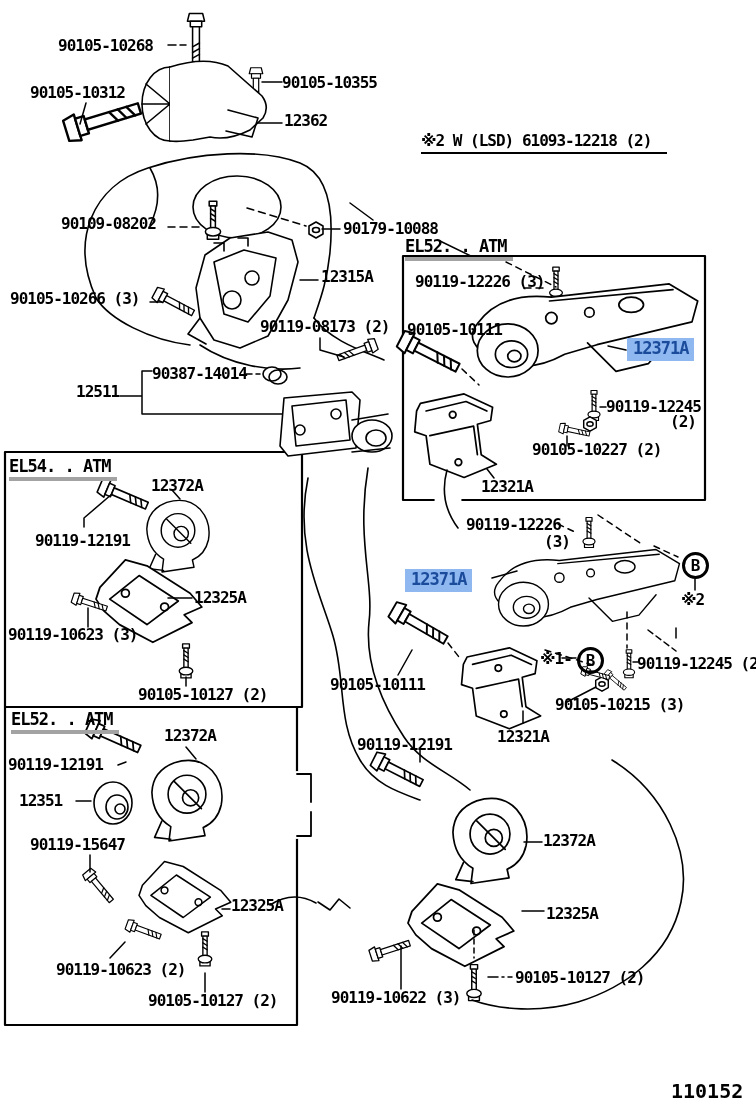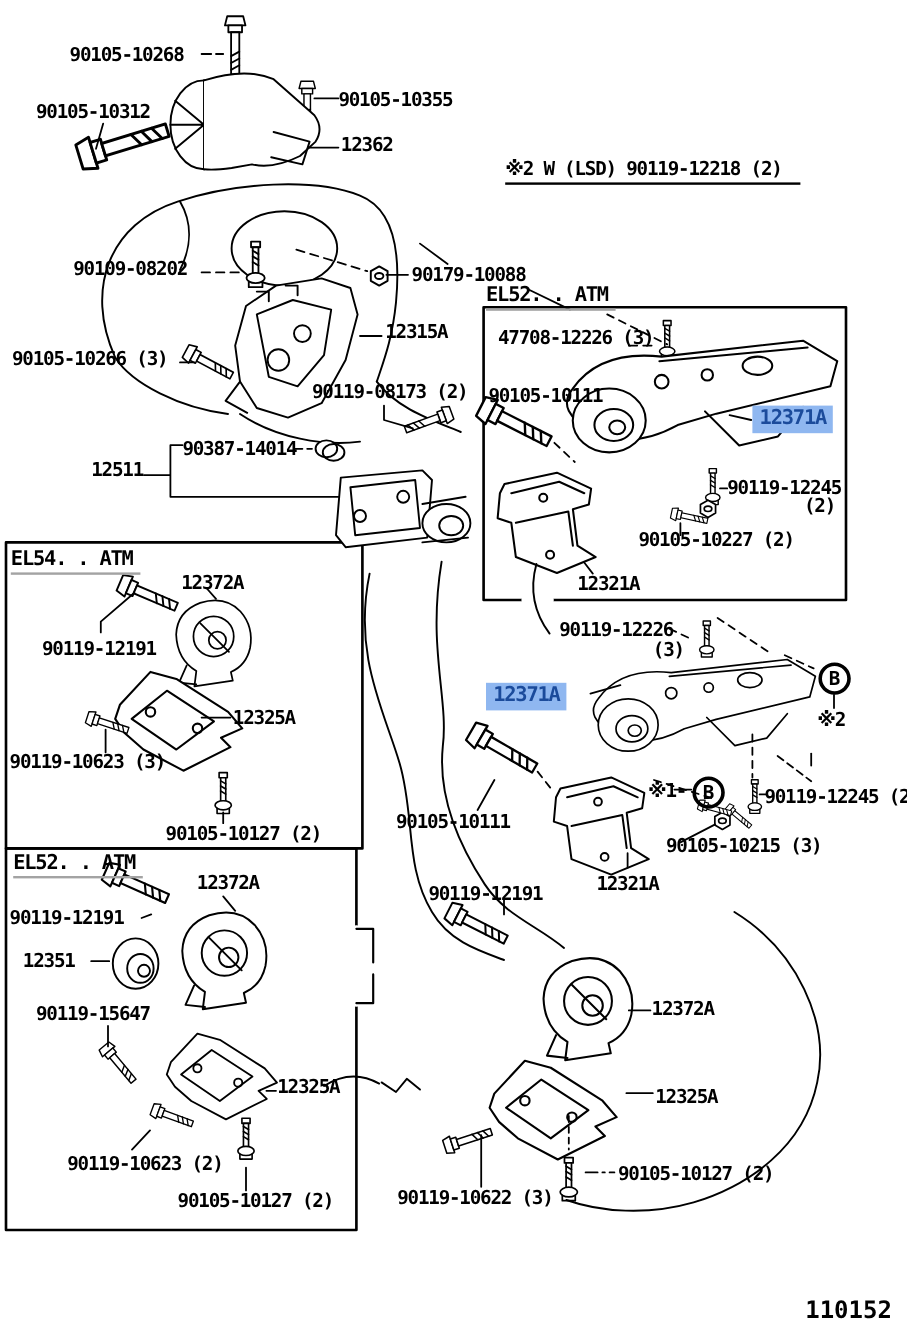--- a/index.html
+++ b/index.html
@@ -2,21 +2,21 @@
 <html><head>
 <meta charset="utf-8">
 <style>
   html,body{margin:0;padding:0;background:#fff}
   #stage{position:relative;width:756px;height:1108px;background:#fff;overflow:hidden;
          font-family:"DejaVu Sans Mono","DejaVu Sans",monospace;color:#000}
   svg.art{position:absolute;left:0;top:0}
   .pn{position:absolute;font-weight:bold;font-size:16px;line-height:1.05;letter-spacing:-1px;white-space:pre}
   .big{position:absolute;font-weight:bold;font-size:16px;line-height:1;letter-spacing:-1px;white-space:pre}
   .hdr{position:absolute;font-weight:bold;font-size:17px;line-height:1;letter-spacing:-1px;
-       border-bottom:2px solid #a3a3a3;padding-bottom:2px;padding-right:6px;white-space:pre}
+       border-bottom:4px solid #a3a3a3;padding-bottom:2px;padding-right:6px;white-space:pre}
   .note{position:absolute;font-weight:bold;font-size:16px;letter-spacing:-1px;white-space:pre}
   .note-ul{border-bottom:2px solid #000;padding-bottom:2px;padding-right:16px}
   .hl{background:#8FB7F0;color:#1B4B9B;padding:2px 6px 3px;font-size:17px}
   .bc{position:absolute;width:21px;height:21px;border:3px solid #000;border-radius:50%;
       text-align:center;font-weight:bold;font-size:16px;line-height:21px;letter-spacing:0}
   .foot{position:absolute;font-weight:bold;font-size:20px;letter-spacing:0}
 </style>
 </head>
 <body>
 
@@ -273,31 +273,31 @@
     <path d="M648,630 L676,651" stroke-dasharray="6 4"></path>
     <path d="M676,628 v10"></path>
     <path d="M172,490 L180,499 M84,527 v-9 L112,494 M168,598 h24 M88,608 v19 M186,677 v9"></path>
     <path d="M186,747 L196,759 M118,765 L126,762 M76,801 h15 M90,855 v17 M222,909 h8 M125,942 L110,958 M205,973 v19"></path>
     <path d="M524,842 h18 M522,911 h22 M401,946 v43"></path>
     <path d="M488,977 h24" stroke-dasharray="10 4 2 4"></path>
     <path d="M474,930 v28" stroke-dasharray="5 4"></path>
   </g>
 </svg>
 
-<div class="note note-ul" style="left:421px;top:131px">※2 W (LSD) 90119-12218 (2)</div>
+<div class="note note-ul" style="left:421px;top:131px">※2 W (LSD) 61093-12218 (2)</div>
 
 <div class="pn" style="left:58px;top:38px">90105-10268</div>
 <div class="pn" style="left:282px;top:75px">90105-10355</div>
 <div class="pn" style="left:30px;top:85px">90105-10312</div>
 <div class="big" style="left:284px;top:113px">12362</div>
 <div class="pn" style="left:61px;top:216px">90109-08202</div>
 <div class="pn" style="left:343px;top:221px">90179-10088</div>
 <div class="hdr" style="left:405px;top:238px">EL52. . ATM</div>
 <div class="big" style="left:321px;top:269px">12315A</div>
-<div class="pn" style="left:415px;top:274px">47708-12226 (3)</div>
+<div class="pn" style="left:415px;top:274px">90119-12226 (3)</div>
 <div class="pn" style="left:10px;top:291px">90105-10266 (3)</div>
 <div class="pn" style="left:260px;top:319px">90119-08173 (2)</div>
 <div class="pn" style="left:407px;top:322px">90105-10111</div>
 <div class="pn hl" style="left:627px;top:338px">12371A</div>
 <div class="pn" style="left:152px;top:366px">90387-14014</div>
 <div class="big" style="left:76px;top:384px">12511</div>
 <div class="pn" style="left:606px;top:399px">90119-12245</div>
 <div class="pn" style="left:670px;top:414px">(2)</div>
 <div class="pn" style="left:532px;top:442px">90105-10227 (2)</div>
 <div class="big" style="left:481px;top:479px">12321A</div>

